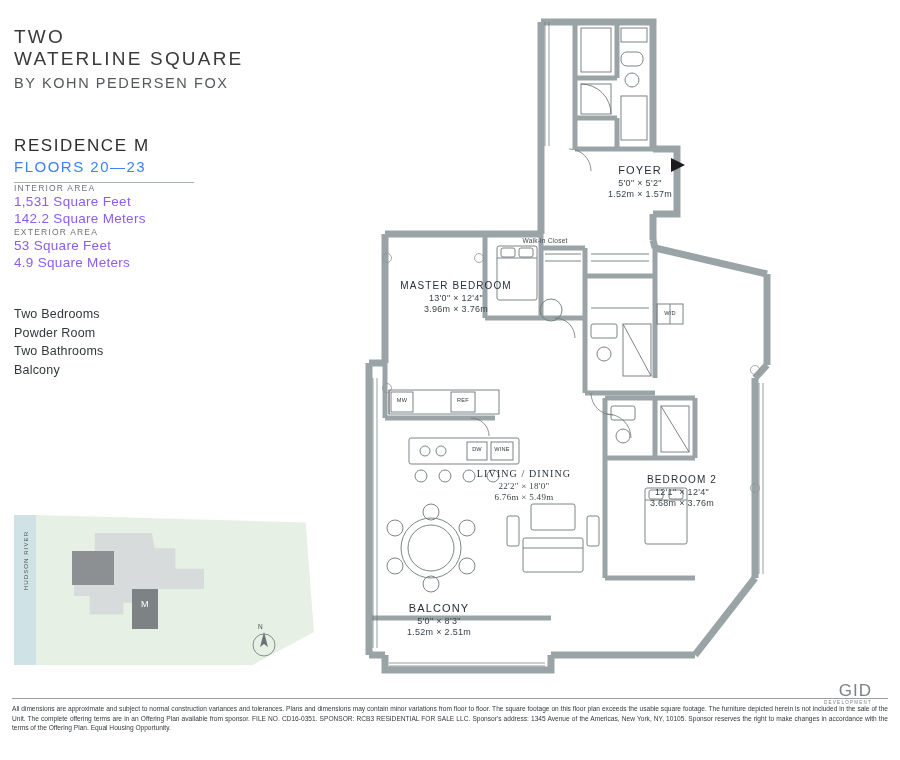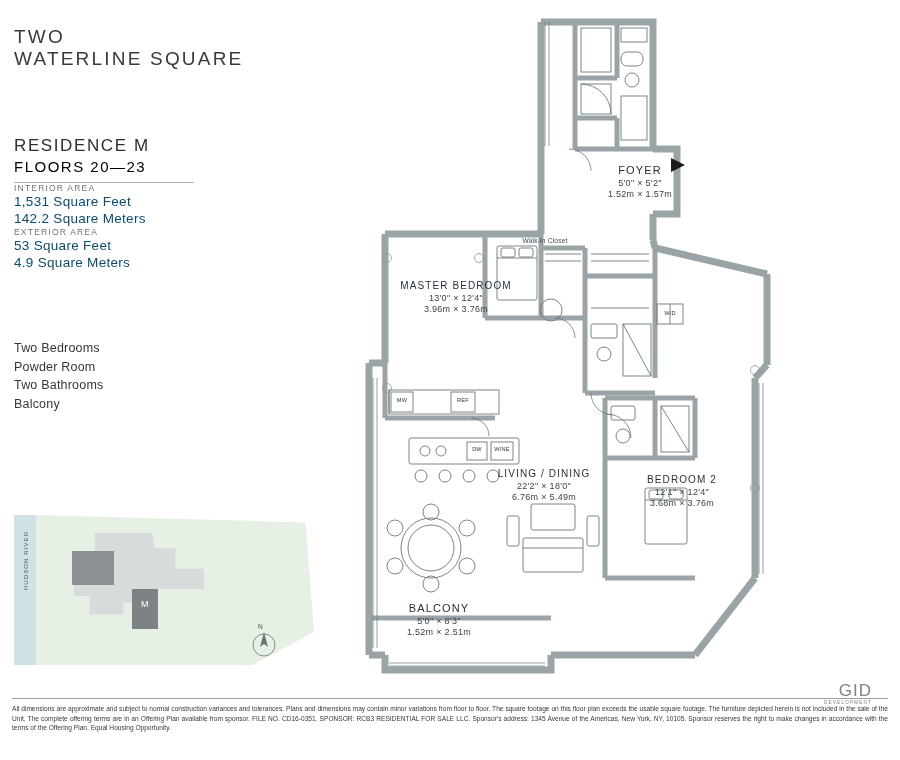--- a/index.html
+++ b/index.html
@@ -47,43 +47,42 @@
     width: 180px;
   }
   .res-title {
     font-size: 17px;
     letter-spacing: 1.6px;
     color: #2e2e2e;
   }
   .res-floors {
     font-size: 15px;
     letter-spacing: 1.5px;
-    color: #000000;
+    color: #3b82f6;
     margin-top: 2px;
     padding-bottom: 7px;
     border-bottom: 1px solid #a9b0b3;
   }
 
   .spec-label {
     font-size: 8.5px;
     letter-spacing: 1.2px;
     color: #6c7276;
   }
   .spec-value {
     font-size: 13.5px;
     letter-spacing: 0.3px;
-    color: #0c4a6e;
+    color: #8b5cf6;
     line-height: 17px;
   }
 
   .features {
     position: absolute;
     left: 14px; top: 305px;
     width: 200px;
-    margin-top: 34px;
   }
   .feature {
     font-size: 12.5px;
     letter-spacing: 0.2px;
     color: #32383a;
     line-height: 18.5px;
   }
 
   
   .keymap {
@@ -240,20 +239,21 @@
   }
 </style>
 </head>
 <body>
 
 <div class="page">
 
   <div class="brand">
     <div class="brand-line">TWO</div>
     <div class="brand-line">WATERLINE SQUARE</div>
+    <div class="brand-line small">BY KOHN PEDERSEN FOX</div>
   </div>
 
   <div class="residence">
     <div class="res-title">RESIDENCE M</div>
     <div class="res-floors">FLOORS 20—23</div>
     <div class="spec-label">INTERIOR AREA</div>
     <div class="spec-value">1,531 Square Feet</div>
     <div class="spec-value">142.2 Square Meters</div>
     <div class="spec-label">EXTERIOR AREA</div>
     <div class="spec-value">53 Square Feet</div>
@@ -469,21 +469,21 @@
       <div class="d">13'0" × 12'4"</div>
       <div class="d">3.96m × 3.76m</div>
     </div>
 
     <div class="planlabel" style="left:252px; top:456px; width:150px;">
       <div class="nm big">BEDROOM 2</div>
       <div class="d">12'1" × 12'4"</div>
       <div class="d">3.68m × 3.76m</div>
     </div>
 
-    <div class="planlabel" style="left:104px; top:450px; width:170px;">
+    <div class="planlabel" style="left:84px; top:450px; width:170px;font-family:Liberation Serif, serif;">
       <div class="nm big">LIVING / DINING</div>
       <div class="d">22'2" × 18'0"</div>
       <div class="d">6.76m × 5.49m</div>
     </div>
 
     <div class="planlabel" style="left:14px; top:584px; width:140px;">
       <div class="nm">BALCONY</div>
       <div class="d">5'0" × 8'3"</div>
       <div class="d">1.52m × 2.51m</div>
     </div>

